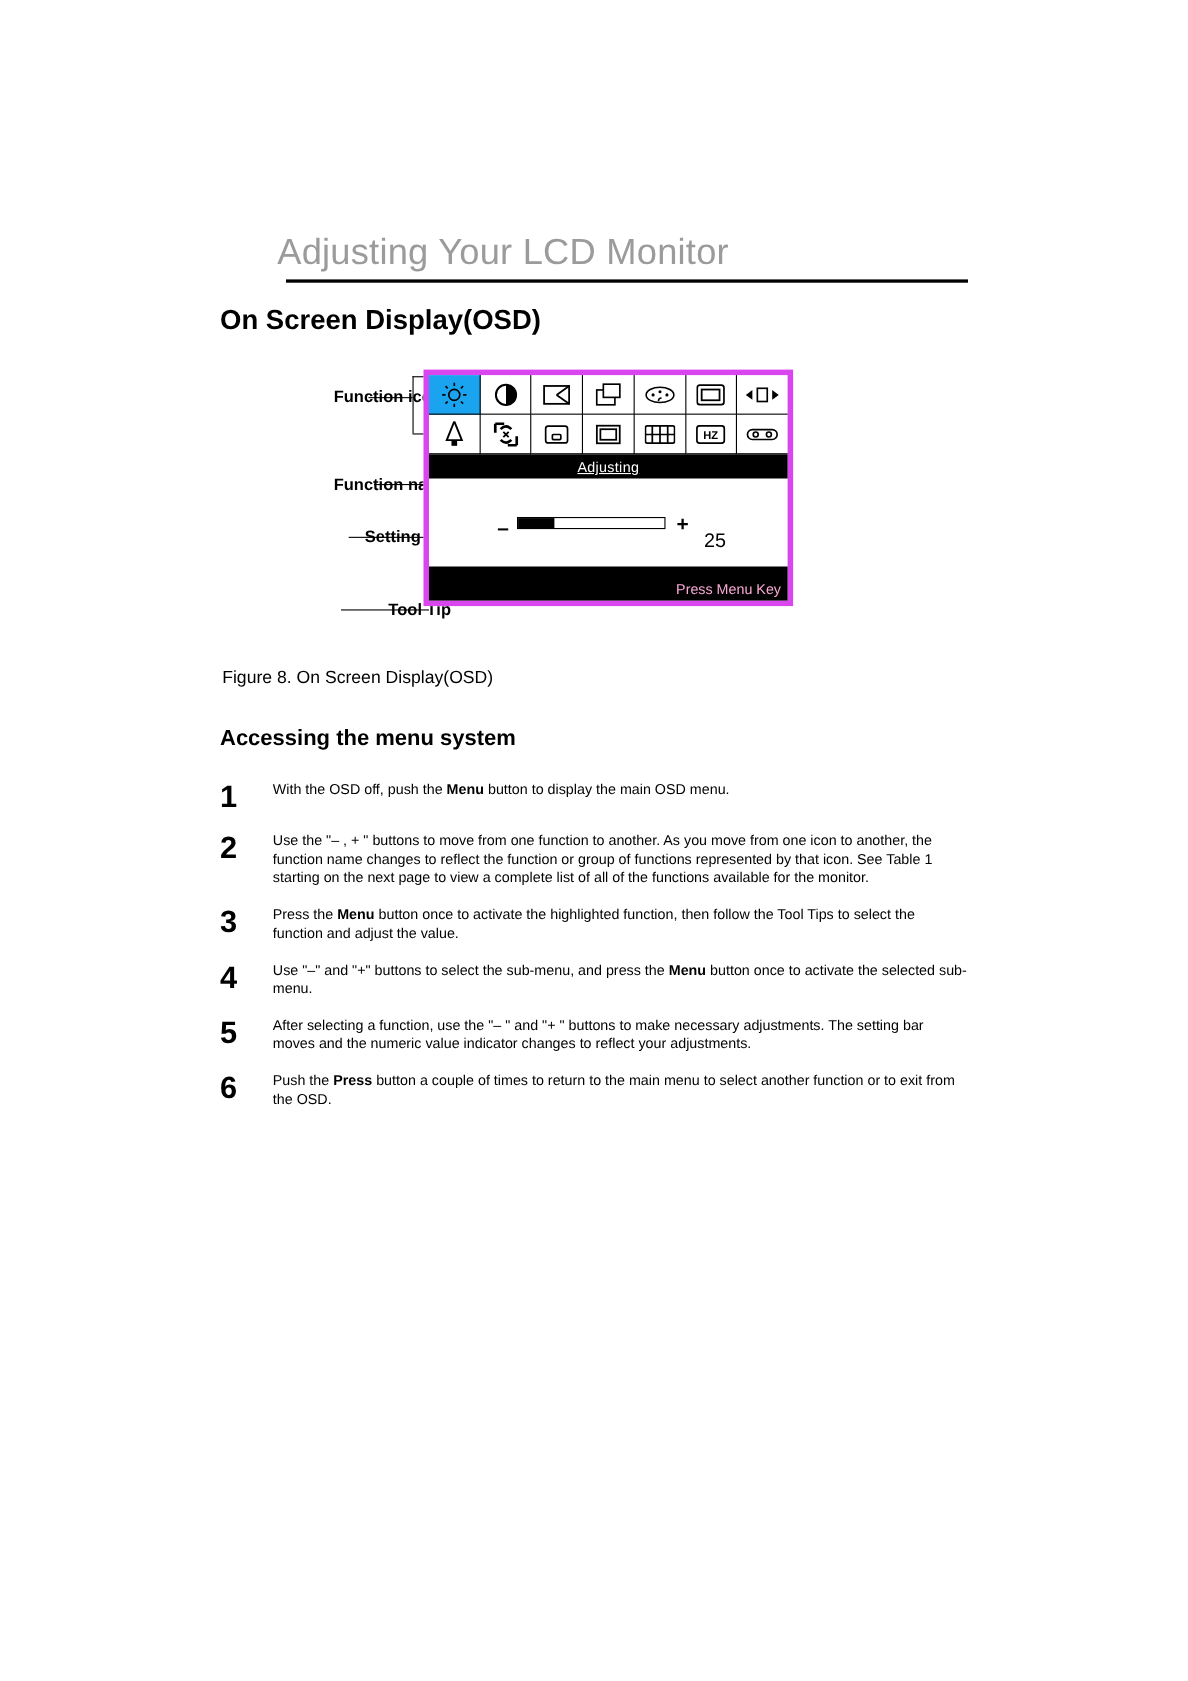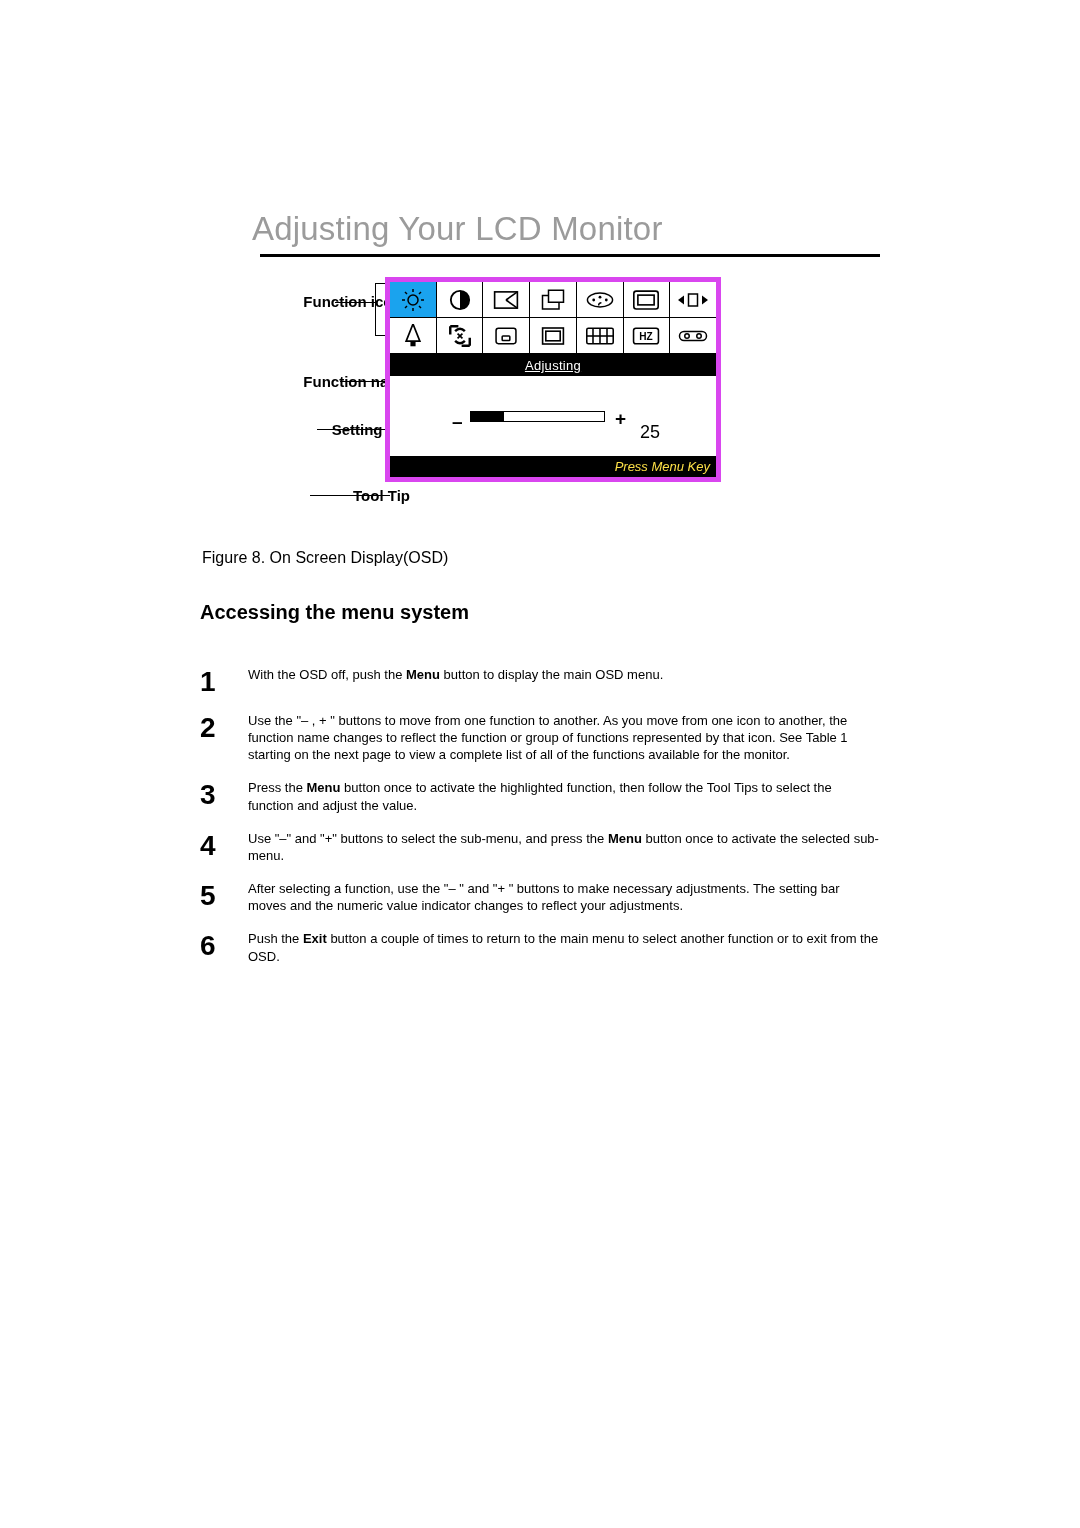--- a/index.html
+++ b/index.html
@@ -64,27 +64,27 @@
   .bar-minus,.bar-plus{position:absolute;top:32px;font-size:19px;font-weight:700;}
   .bar-minus{left:62px;top:35px;}
   .bar-plus{left:225px;}
   .bar-val{position:absolute;left:250px;top:46px;font-size:18px;}
   .bar-track{
     position:absolute;left:80px;top:35px;width:135px;height:11px;
     border:1px solid #000;box-sizing:border-box;
   }
   .bar-fill{position:absolute;left:0;top:0;bottom:0;width:25%;background:#000;}
   .tooltip{
-    background:#000;color:#fde047;font-size:13px;
-    padding:3px 6px 3px 0;text-align:right;font-style:italic;
+    background:#000;color:#f9a8d4;font-size:13px;
+    padding:13px 6px 3px 0;text-align:right;
   }
 
   .fig-caption{font-size:16px;margin:22px 0 34px 2px;}
 
-  .subheading{font-size:20px;font-weight:700;margin:0 0 42px 0;}
+  .subheading{font-size:20px;font-weight:700;margin:0 0 26px 0;}
 
   
   .step{display:flex;margin-bottom:16px;}
   .step-num{
     width:48px;flex:none;
     font-size:28px;font-weight:700;line-height:1;
     padding-top:2px;
   }
   .step-body{font-size:13px;line-height:1.32;flex:1;}
   .step-body .note{
@@ -98,20 +98,21 @@
   .footer .pg{font-weight:400;margin-left:10px;}
 </style>
 </head>
 <body>
 
 <div class="page">
 
   <div class="chapter-title">Adjusting Your LCD Monitor</div>
   <div class="rule"></div>
 
+  <div class="section-title">On Screen Display(OSD)</div>
 
   <div class="osd-figure">
 
     <div class="osd-labels">
       <span class="lbl" style="top:16px">Function icons</span>
       <span class="lbl" style="top:96px">Function name</span>
       <span class="lbl" style="top:144px">Setting bar</span>
       <span class="lbl" style="top:210px">Tool Tip</span>
     </div>
 
@@ -271,17 +272,17 @@
     <div class="step-body">Use "–"  and "+" buttons to select the sub-menu,  and press the <b>Menu</b> button once to activate the selected sub-menu.</div>
   </div>
   <div class="step">
     <div class="step-num">5</div>
     <div class="step-body">
       <span>After selecting a function, use the "– " and "+ " buttons to make necessary adjustments. The setting bar moves and the numeric value indicator changes to reflect your adjustments.</span>
     </div>
   </div>
   <div class="step">
     <div class="step-num">6</div>
-    <div class="step-body">Push the <b>Exit</b> button a couple of times to return to the main menu to select another function or to exit from the OSD.</div>
+    <div class="step-body">Push the <b>Press</b> button a couple of times to return to the main menu to select another function or to exit from the OSD.</div>
   </div>
 
 
 </div>
 
 </body></html>

